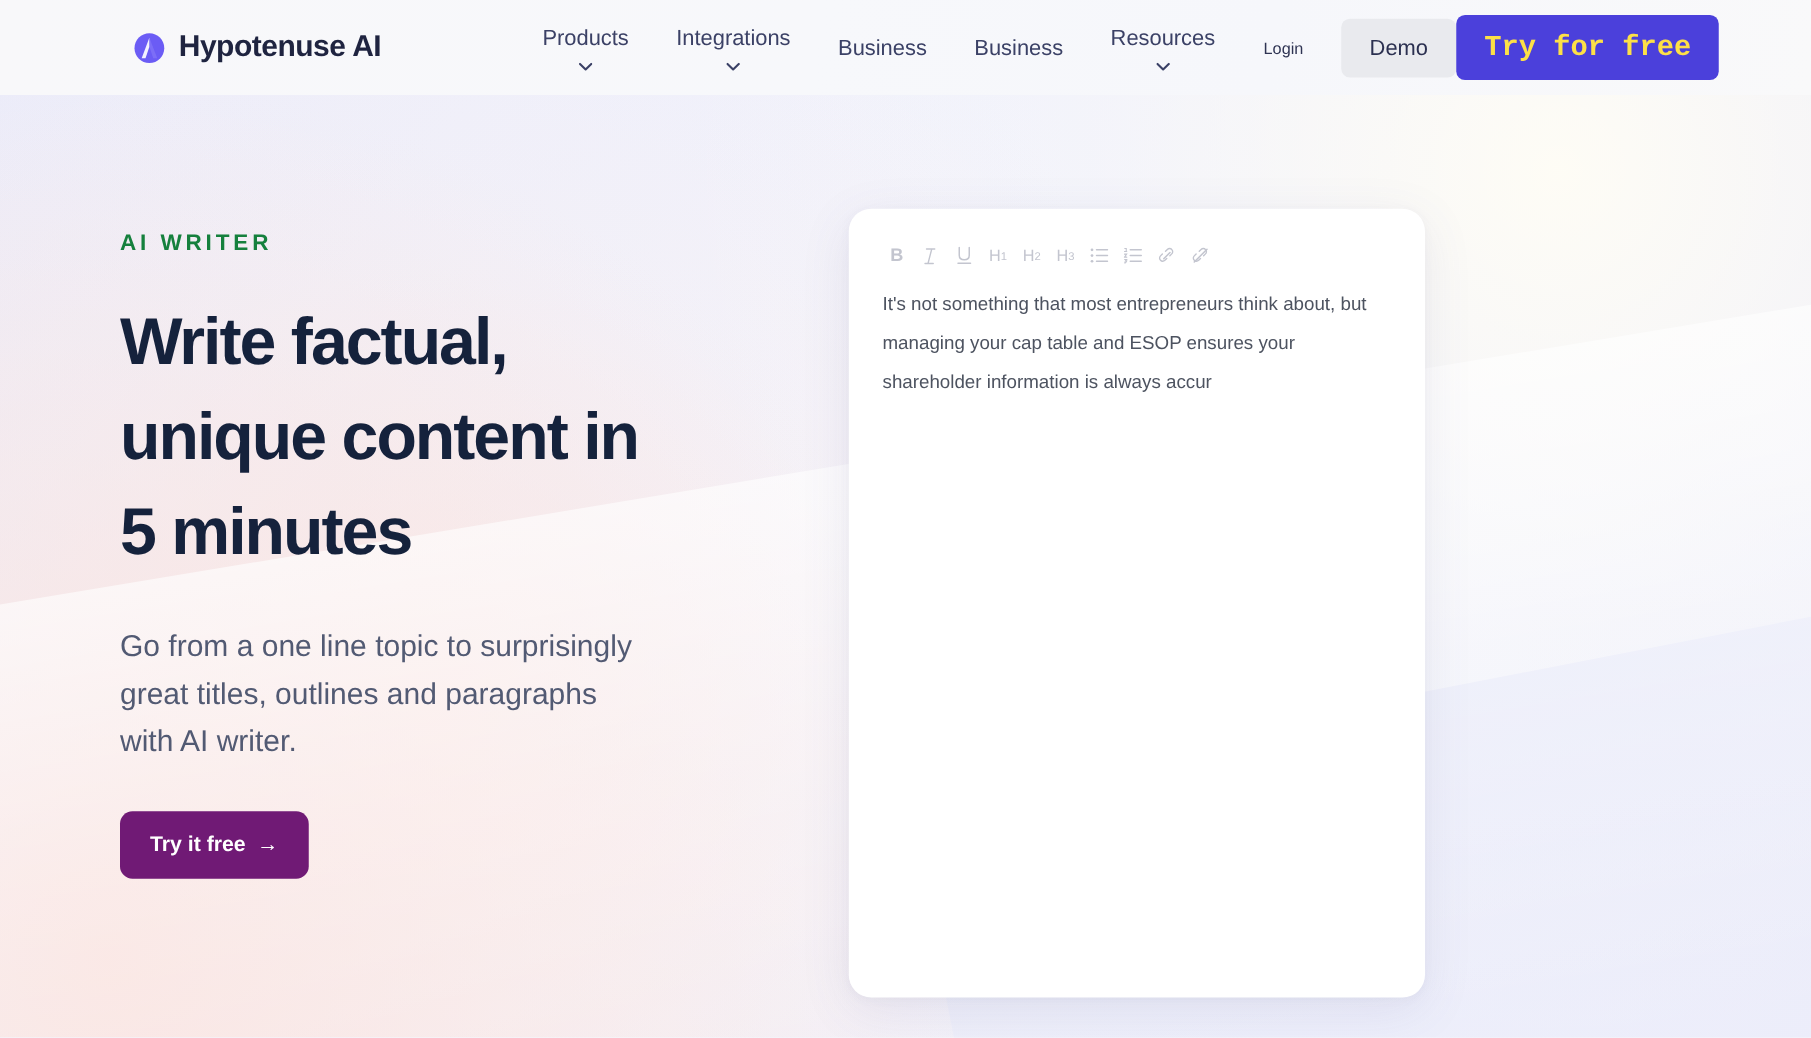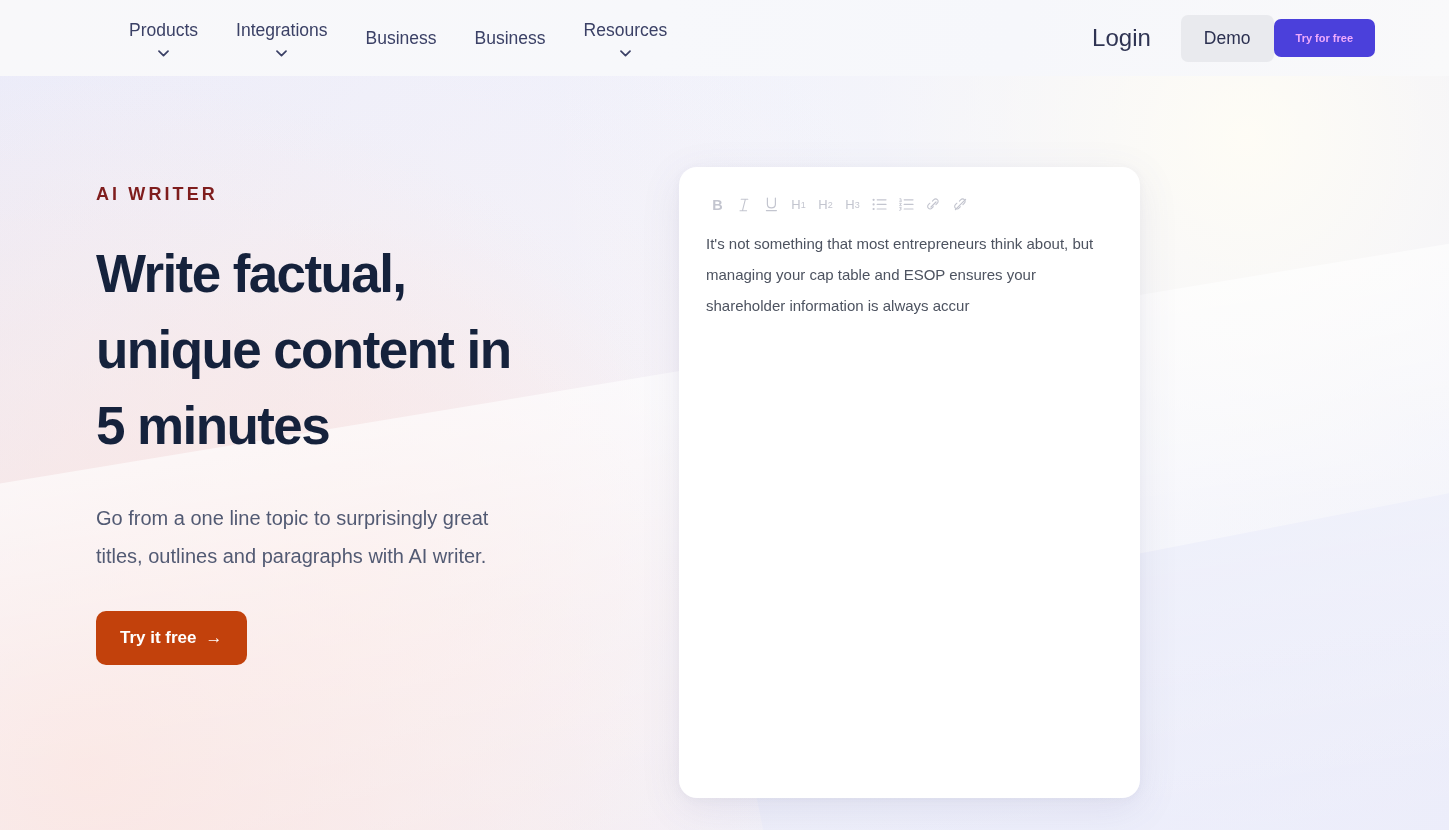--- a/index.html
+++ b/index.html
@@ -111,89 +111,89 @@
   }
 
   .header-right {
     display: flex;
     align-items: center;
     margin-left: auto;
     margin-right: 74px;
     gap: 0;
   }
   .login-link {
-    font-size: 24px;
+    font-size: 13px;
     color: #2f3453;
     padding: 8px 14px;
     margin-right: 16px;
     cursor: pointer;
     white-space: nowrap;
   }
   .btn-demo {
     font-size: 17.5px;
     color: #2b3050;
     background: #e9eaee;
     border: none;
     border-radius: 7px;
     padding: 13px 23px;
     font-family: inherit;
     cursor: pointer;
     white-space: nowrap;
   }
   .btn-try {
-    font-size: 11px;
-    font-weight: bold;
-    color: #f0abfc;
+    font-size: 23px;
+    font-weight: bold;
+    color: #fde047;
     background: #4b40db;
     border: none;
     border-radius: 7px;
     padding: 13px 22px;
-    font-family: Liberation Sans, sans-serif;
+    font-family: Liberation Mono, monospace;
     cursor: pointer;
     white-space: nowrap;
   }
 
   
   .hero-left {
     position: absolute;
     left: 96px; top: 184px;
     width: 520px;
     z-index: 10;
   }
   .eyebrow {
     font-size: 18px;
     font-weight: bold;
     letter-spacing: 3.1px;
-    color: #7f1d1d;
+    color: #15803d;
     margin-bottom: 31px;
   }
   .hero-title {
     font-size: 53px;
     line-height: 76px;
     font-weight: bold;
     letter-spacing: -1.6px;
     color: #15223c;
     width: 420px;
     margin-bottom: 35px;
   }
   .hero-sub {
-    font-size: 20px;
+    font-size: 24px;
     line-height: 38px;
     color: #525a73;
     width: 410px;
     margin-bottom: 36px;
   }
   .btn-cta {
     display: inline-flex;
     align-items: center;
     gap: 9px;
     font-size: 17px;
     font-weight: bold;
     color: #fff;
-    background: #c2410c;
+    background: #701a75;
     border: none;
     border-radius: 10px;
     padding: 17px 24px;
     font-family: inherit;
     cursor: pointer;
     white-space: nowrap;
   }
 
   
   .editor-card {
@@ -246,20 +246,28 @@
 <body>
 
 <div class="page">
 
   <div class="hero-bg">
     <div class="diag-band"></div>
   </div>
 
   <div class="header">
 
+    <div class="brand">
+      <svg class="brand-mark" viewBox="0 0 25 25">
+        <path d="M12.5 0.6 C5.9 0.6 0.6 5.9 0.6 12.5 C0.6 19.1 5.9 24.4 12.5 24.4 C19.1 24.4 24.4 19.1 24.4 12.5 C24.4 5.9 19.1 0.6 12.5 0.6 Z" fill="#6b5cf5"></path>
+        <path d="M12.5 4.2 L6.3 20.6 L9.4 20.6 L12.5 11.4 Z" fill="#ffffff" opacity="0.92"></path>
+        <path d="M12.5 4.2 L18.8 20.6 L15.6 20.6 L12.5 11.4 Z" fill="#8b7ef8" opacity="0.55"></path>
+      </svg>
+      <div class="brand-name">Hypotenuse AI</div>
+    </div>
 
     <div class="nav">
 
       <div class="nav-item">
         <span>Products</span>
         <svg class="chev" viewBox="0 0 11 7">
           <path d="M1 1.2 L5.5 5.6 L10 1.2" fill="none" stroke="#3b4166" stroke-width="1.7" stroke-linecap="round" stroke-linejoin="round"></path>
         </svg>
       </div>
 

